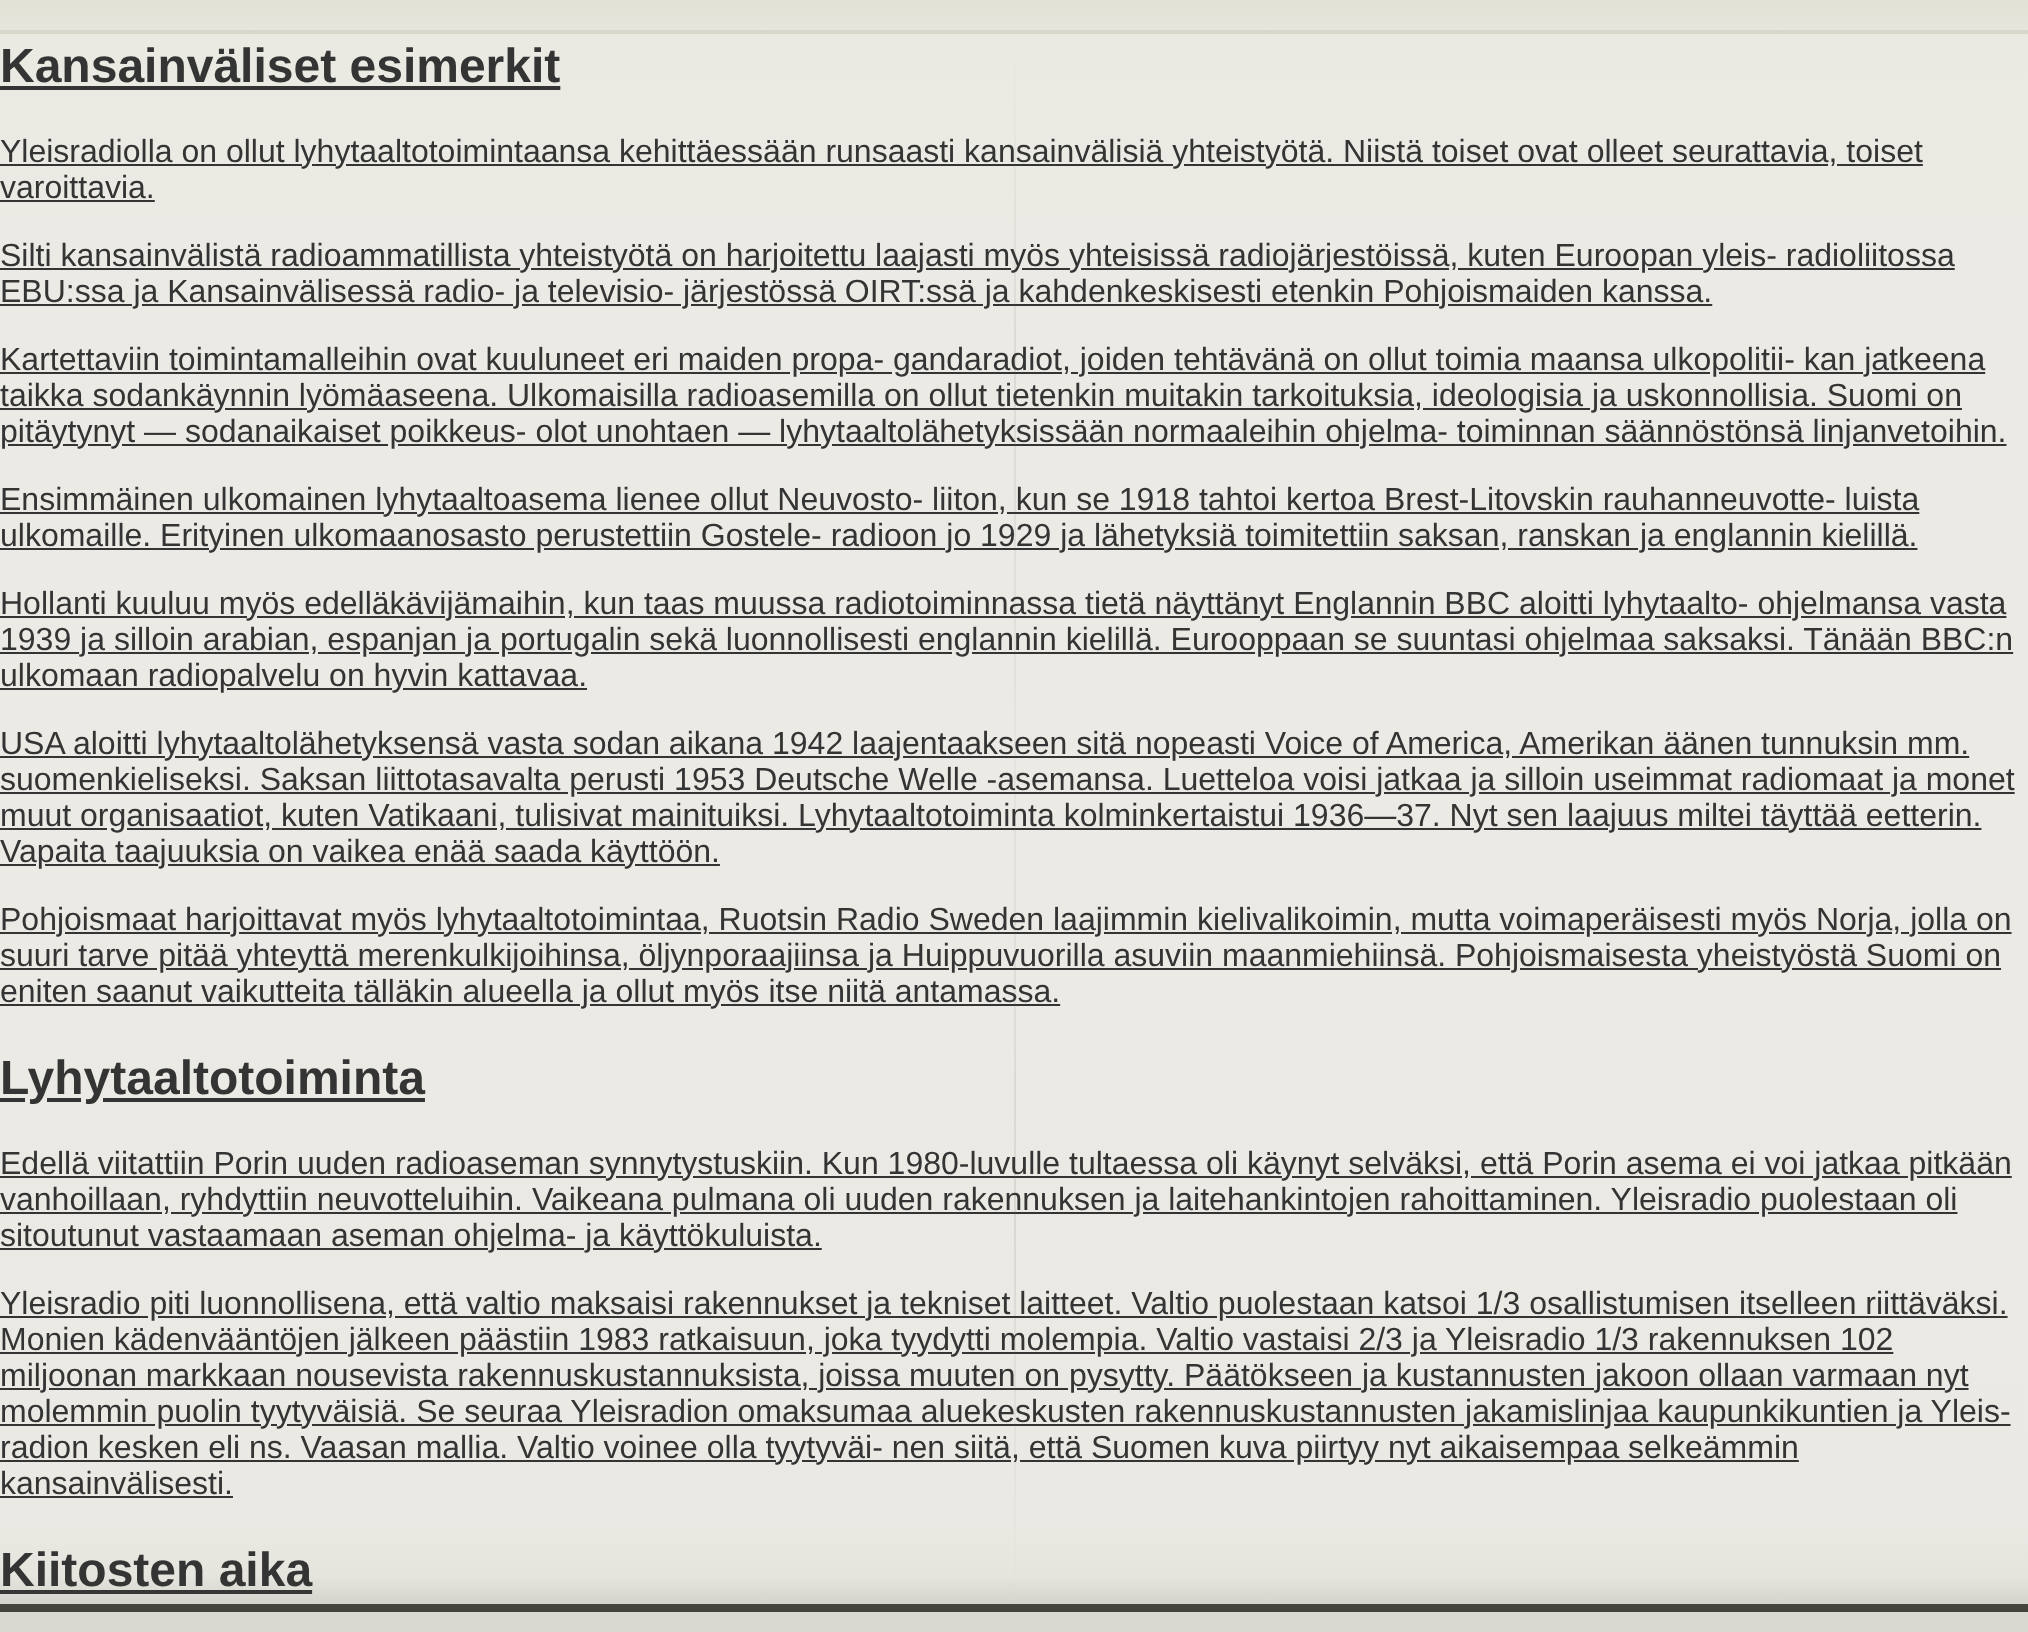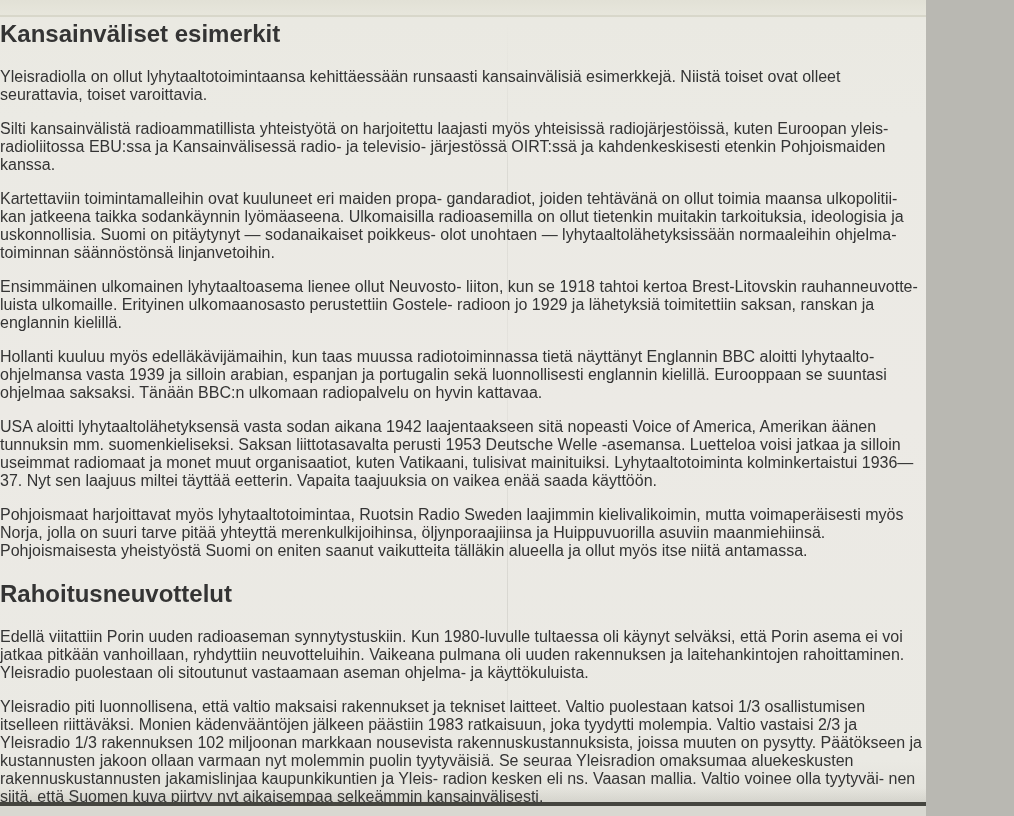--- a/index.html
+++ b/index.html
@@ -1,22 +1,23 @@
 <!DOCTYPE html>
 <html><head>
 <meta charset="utf-8">
 <style>
   html,body{margin:0;padding:0;background:#b9b8b2;}
   #scan{
     position:relative;
-    width:926px;height:816px;
+    width:1014px;height:816px;
     overflow:hidden;
     background:linear-gradient(180deg,#e6e5db 0px,#eae9e2 20px,#ebeae4 120px,#eceae5 420px,#eae9e3 760px,#e3e2db 800px);
     font-family:"Liberation Sans","DejaVu Sans",sans-serif;
     color:#343434;
+    text-decoration:underline;
   }
   
   .top-strip{position:absolute;top:0;left:0;width:100%;height:15px;
     background:linear-gradient(180deg,#e2e1d6,#e7e6dc);
     border-bottom:2px solid #d8d7ca;}
   
   .bottom-shadow{position:absolute;left:0;top:788px;width:100%;height:14px;
     background:linear-gradient(180deg,rgba(0,0,0,0) 0%,rgba(90,90,80,0.10) 100%);}
   .bottom-edge{position:absolute;left:0;top:802px;width:100%;height:4px;background:#45453f;}
   .below-edge{position:absolute;left:0;top:806px;width:100%;height:10px;background:#d9d8d1;}
@@ -55,21 +56,21 @@
 </head>
 <body>
 
 <div id="scan">
 
   <div class="top-strip"></div>
 
   <div class="col col-left">
     <h2 class="sec">Kansainväliset esimerkit</h2>
     <p class="para">Yleisradiolla on ollut lyhytaaltotoimintaansa kehittäessään
-runsaasti kansainvälisiä esimerkkejä. Niistä toiset ovat olleet
+runsaasti kansainvälisiä yhteistyötä. Niistä toiset ovat olleet
 seurattavia, toiset varoittavia.</p>
     <p class="para">Silti kansainvälistä radioammatillista yhteistyötä on harjoitettu
 laajasti myös yhteisissä radiojärjestöissä, kuten Euroopan yleis-
 radioliitossa EBU:ssa ja Kansainvälisessä radio- ja televisio-
 järjestössä OIRT:ssä ja kahdenkeskisesti etenkin Pohjoismaiden
 kanssa.</p>
     <p class="para">Kartettaviin toimintamalleihin ovat kuuluneet eri maiden propa-
 gandaradiot, joiden tehtävänä on ollut toimia maansa ulkopolitii-
 kan jatkeena taikka sodankäynnin lyömäaseena. Ulkomaisilla
 radioasemilla on ollut tietenkin muitakin tarkoituksia, ideologisia
@@ -97,21 +98,21 @@
 vaikea enää saada käyttöön.</p>
     <p class="para">Pohjoismaat harjoittavat myös lyhytaaltotoimintaa, Ruotsin Radio
 Sweden laajimmin kielivalikoimin, mutta voimaperäisesti myös
 Norja, jolla on suuri tarve pitää yhteyttä merenkulkijoihinsa,
 öljynporaajiinsa ja Huippuvuorilla asuviin maanmiehiinsä.
 Pohjoismaisesta yheistyöstä Suomi on eniten saanut vaikutteita
 tälläkin alueella ja ollut myös itse niitä antamassa.</p>
   </div>
 
   <div class="col col-right">
-    <h2 class="sec">Rahoitusneuvottelut</h2>
+    <h2 class="sec">Lyhytaaltotoiminta</h2>
     <p class="para">Edellä viitattiin Porin uuden radioaseman synnytystuskiin. Kun
 1980-luvulle tultaessa oli käynyt selväksi, että Porin asema ei
 voi jatkaa pitkään vanhoillaan, ryhdyttiin neuvotteluihin.
 Vaikeana pulmana oli uuden rakennuksen ja laitehankintojen
 rahoittaminen. Yleisradio puolestaan oli sitoutunut vastaamaan
 aseman ohjelma- ja käyttökuluista.</p>
     <p class="para">Yleisradio piti luonnollisena, että valtio maksaisi rakennukset ja
 tekniset laitteet. Valtio puolestaan katsoi 1/3 osallistumisen
 itselleen riittäväksi. Monien kädenvääntöjen jälkeen päästiin
 1983 ratkaisuun, joka tyydytti molempia. Valtio vastaisi 2/3 ja

